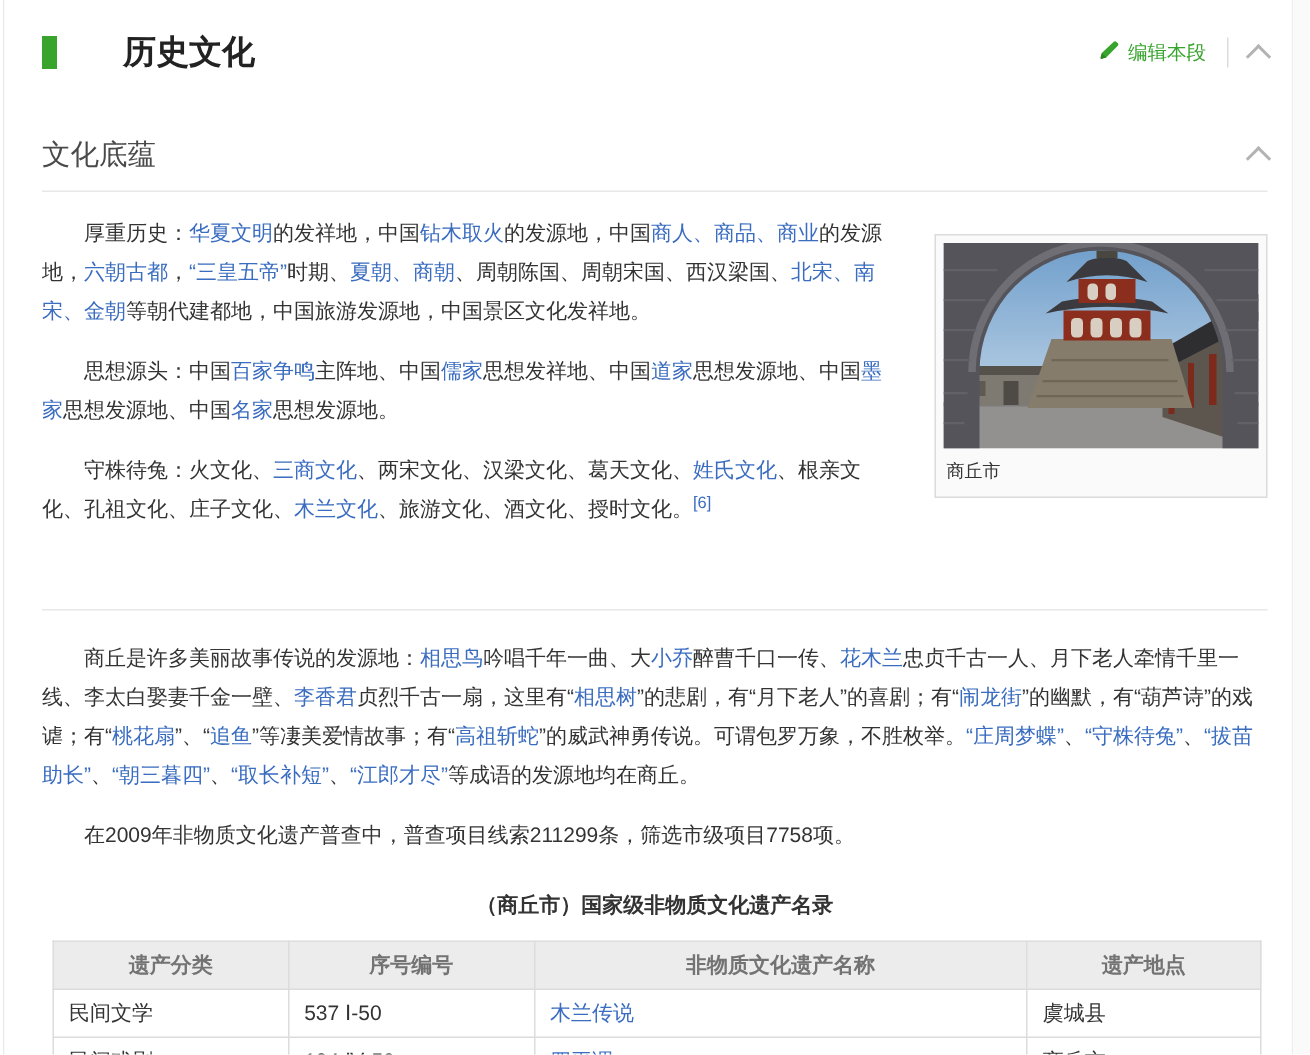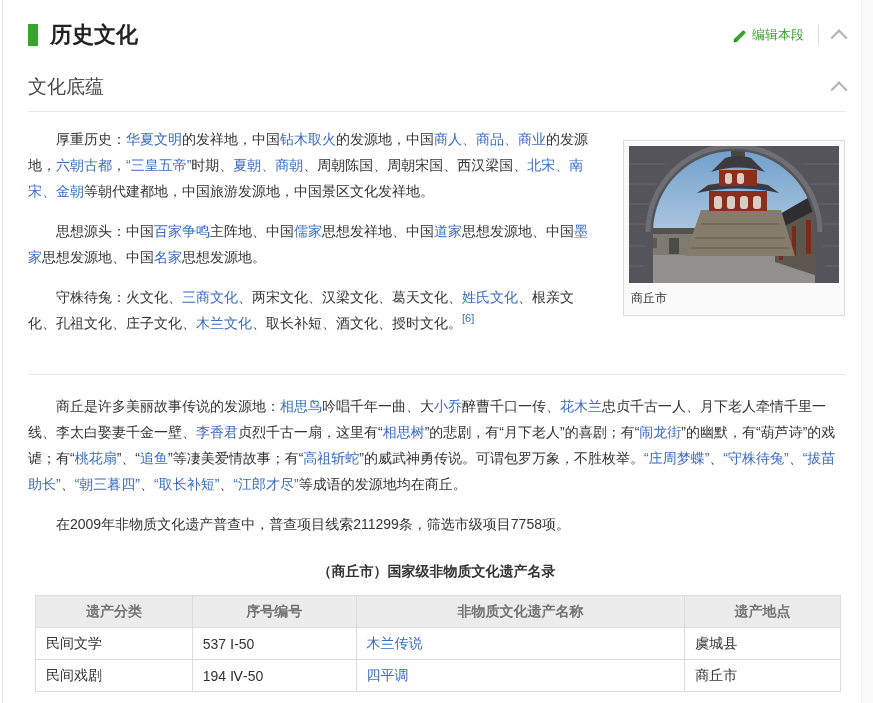--- a/index.html
+++ b/index.html
@@ -17,29 +17,29 @@
     font-family:"Liberation Sans","DejaVu Sans",sans-serif;
     color:var(--body-text);
   }
   .left-line{position:absolute;left:2px;top:0;width:1px;height:100%;background:#e9e9e9;}
   .right-strip{position:absolute;left:861px;top:0;width:12px;height:100%;background:#fafafa;border-left:1px solid #eee;}
   .container{position:absolute;left:3px;top:0;width:858px;height:703px;background:#fff;padding:20px 16px 0 25px;}
 
   
   .hdr{display:flex;align-items:center;height:30px;}
   .hblock{width:10px;height:22px;background:var(--accent-green);margin-right:12px;}
-  .htitle{font-size:22px;font-weight:bold;color:#222;flex:1 1 auto;}
+  .htitle{font-size:22px;font-weight:bold;color:#222;flex:1 1 auto;margin-left:32px;}
   .hctrl{display:flex;align-items:center;}
-  .editlink{display:flex;align-items:flex-end;color:var(--accent-green);font-size:13px;cursor:pointer;text-decoration:none;}
+  .editlink{display:flex;align-items:flex-start;color:var(--accent-green);font-size:13px;cursor:pointer;text-decoration:none;}
   .editlink svg{margin-right:5px;}
   .vdiv{width:1px;height:20px;background:#dcdcdc;margin:0 14px;}
   .chev{display:inline-block;width:12px;height:12px;border-left:2px solid #b3b3b3;border-top:2px solid #b3b3b3;transform:rotate(45deg) translate(2px,2px);cursor:pointer;}
 
   
-  .sec{margin-top:24px;}
+  .sec{margin-top:40px;}
   .secrow{display:flex;align-items:center;justify-content:space-between;}
   .sechead{font-size:19px;color:var(--heading-gray);}
   .secdiv{border:none;border-top:1px solid var(--border-light);margin-top:11px;}
 
   
   .content{margin-top:2px;}
   p.para{font-size:14px;line-height:26px;text-indent:2em;margin:14px 0;color:var(--body-text);}
   a.lnk{color:var(--link-blue);text-decoration:none;cursor:pointer;}
   sup.ref{font-size:11px;line-height:1;}
   sup.ref a{color:var(--link-blue);text-decoration:none;}
@@ -143,21 +143,21 @@
 
         <path fill-rule="evenodd" fill="#54545a" d="M0 0 H210 V137 H0 Z M24 137 L24 86 A81 81 0 0 1 186 86 L186 137 Z"></path>
         <path d="M19 86 A86 86 0 0 1 191 86" stroke="#6e6e74" stroke-width="5" fill="none"></path>
         <path d="M0 18 H36 M0 38 H28 M0 58 H22 M0 78 H18 M174 18 H210 M182 38 H210 M188 58 H210 M192 78 H210 M0 100 H16 M194 100 H210 M0 120 H14 M196 120 H210" stroke="#616167" stroke-width="1.5" fill="none"></path>
       </svg>
       <div class="imgcap">商丘市</div>
     </div>
 
     <p class="para"><span>厚重历史：</span><a class="lnk">华夏文明</a><span>的发祥地，中国</span><a class="lnk">钻木取火</a><span>的发源地，中国</span><a class="lnk">商人</a><a class="lnk">、</a><a class="lnk">商品</a><a class="lnk">、</a><a class="lnk">商业</a><span>的发源地，</span><a class="lnk">六朝古都</a><span>，</span><a class="lnk">“三皇五帝”</a><span>时期、</span><a class="lnk">夏朝</a><a class="lnk">、</a><a class="lnk">商朝</a><span>、周朝陈国、周朝宋国、西汉梁国、</span><a class="lnk">北宋</a><a class="lnk">、</a><a class="lnk">南宋</a><a class="lnk">、</a><a class="lnk">金朝</a><span>等朝代建都地，中国旅游发源地，中国景区文化发祥地。</span></p>
     <p class="para"><span>思想源头：中国</span><a class="lnk">百家争鸣</a><span>主阵地、中国</span><a class="lnk">儒家</a><span>思想发祥地、中国</span><a class="lnk">道家</a><span>思想发源地、中国</span><a class="lnk">墨家</a><span>思想发源地、中国</span><a class="lnk">名家</a><span>思想发源地。</span></p>
-    <p class="para"><span>守株待兔：火文化、</span><a class="lnk">三商文化</a><span>、两宋文化、汉梁文化、葛天文化、</span><a class="lnk">姓氏文化</a><span>、根亲文化、孔祖文化、庄子文化、</span><a class="lnk">木兰文化</a><span>、取长补短、酒文化、授时文化。</span><sup class="ref"><a>[6]</a></sup></p>
+    <p class="para"><span>守株待兔：火文化、</span><a class="lnk">三商文化</a><span>、两宋文化、汉梁文化、葛天文化、</span><a class="lnk">姓氏文化</a><span>、根亲文化、孔祖文化、庄子文化、</span><a class="lnk">木兰文化</a><span>、旅游文化、酒文化、授时文化。</span><sup class="ref"><a>[6]</a></sup></p>
     <div class="clear"></div>
   </div>
 
   <div class="sec">
     <hr class="secdiv">
   </div>
 
   <div class="content">
     <p class="para" style="margin-top:18px"><span>商丘是许多美丽故事传说的发源地：</span><a class="lnk">相思鸟</a><span>吟唱千年一曲、大</span><a class="lnk">小乔</a><span>醉曹千口一传、</span><a class="lnk">花木兰</a><span>忠贞千古一人、月下老人牵情千里一线、李太白娶妻千金一壁、</span><a class="lnk">李香君</a><span>贞烈千古一扇，这里有“</span><a class="lnk">相思树</a><span>”的悲剧，有“月下老人”的喜剧；有“</span><a class="lnk">闹龙街</a><span>”的幽默，有“葫芦诗”的戏谑；有“</span><a class="lnk">桃花扇</a><span>”、“</span><a class="lnk">追鱼</a><span>”等凄美爱情故事；有“</span><a class="lnk">高祖斩蛇</a><span>”的威武神勇传说。可谓包罗万象，不胜枚举。</span><a class="lnk">“庄周梦蝶”</a><span>、</span><a class="lnk">“守株待兔”</a><span>、</span><a class="lnk">“拔苗助长”</a><span>、</span><a class="lnk">“朝三暮四”</a><span>、</span><a class="lnk">“取长补短”</a><span>、</span><a class="lnk">“江郎才尽”</a><span>等成语的发源地均在商丘。</span></p>
     <p class="para"><span>在2009年非物质文化遗产普查中，普查项目线索211299条，筛选市级项目7758项。</span></p>

